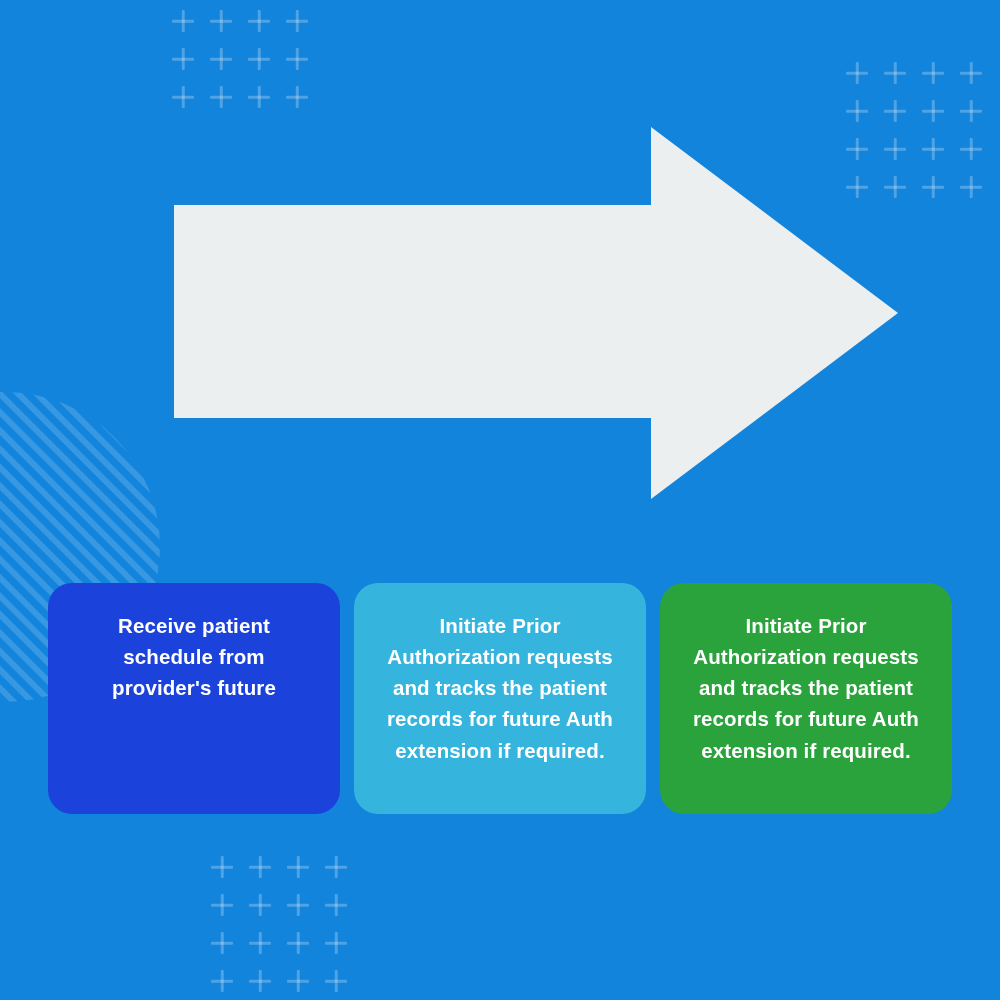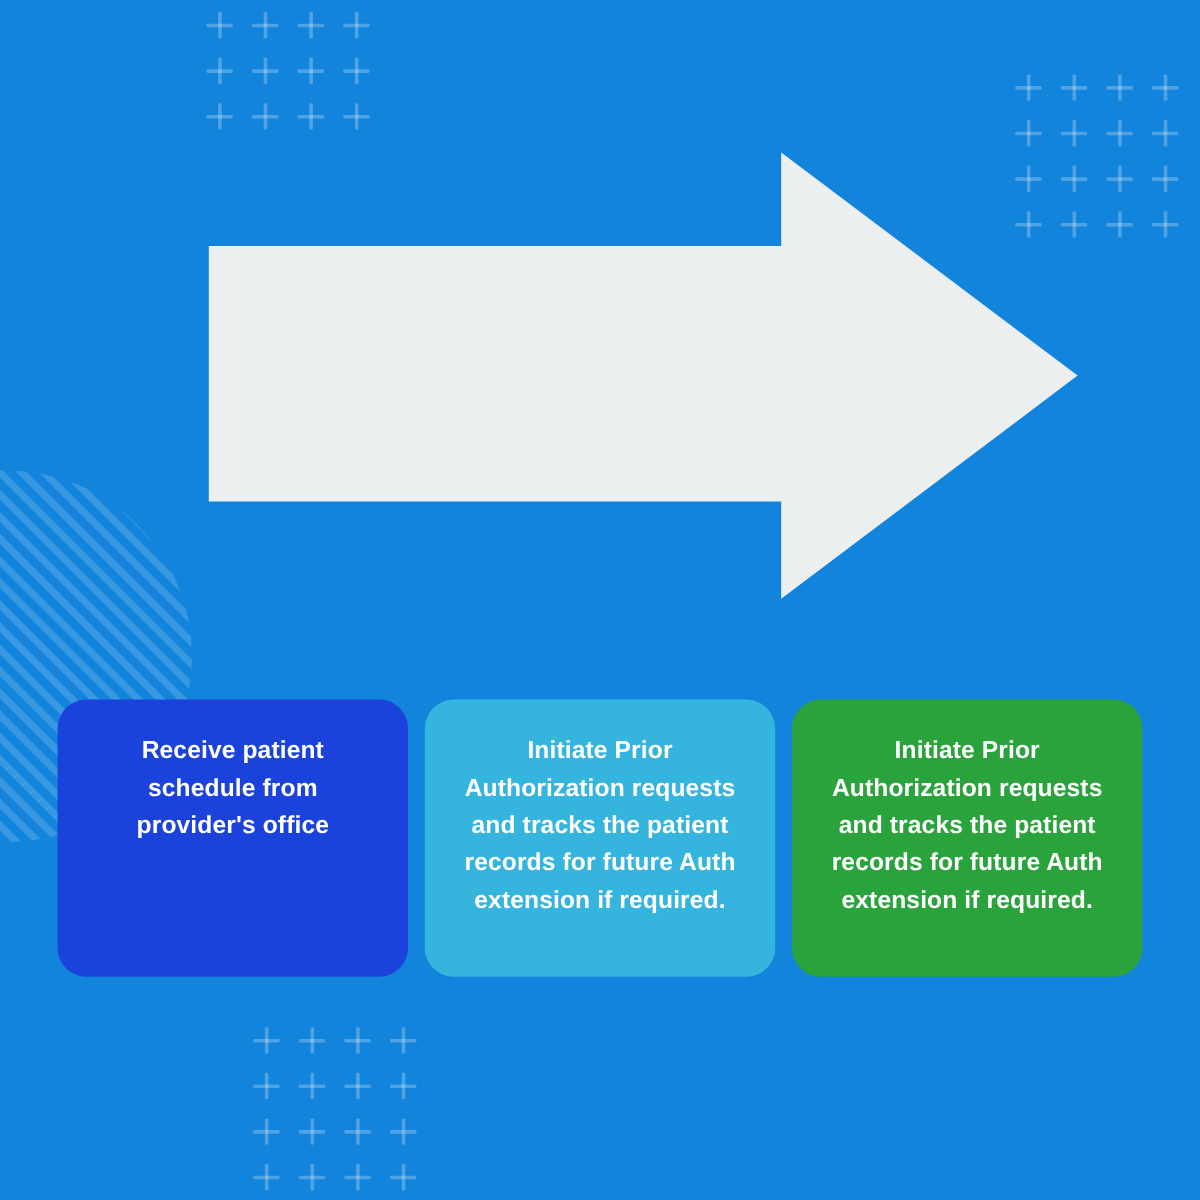--- a/index.html
+++ b/index.html
@@ -179,21 +179,21 @@
     <div class="plus-cell"></div>
   </div>
 
   <svg class="arrow-wrap" viewBox="0 0 1000 1000">
     <polygon id="arrow-shape" points="174,205 651,205 651,127 898,313 651,499 651,418 174,418" fill="#eceff0"></polygon>
   </svg>
 
   <div class="cards-row">
 
     <div class="card" id="card-1" style="background: rgb(27, 66, 219);">
-      <div class="card-text" style="color: rgb(255, 255, 255);">Receive patient schedule from provider's office</div>
+      <div class="card-text" style="color: rgb(255, 255, 255);">Receive patient schedule from provider's future</div>
     </div>
 
     <div class="card" id="card-2" style="background: rgb(53, 180, 222);">
       <div class="card-text" style="color: rgb(255, 255, 255);">Initiate Prior Authorization requests and tracks the patient records for future Auth extension if required.</div>
     </div>
 
     <div class="card" id="card-3" style="background: rgb(43, 163, 60);">
       <div class="card-text" style="color: rgb(255, 255, 255);">Initiate Prior Authorization requests and tracks the patient records for future Auth extension if required.</div>
     </div>
 

